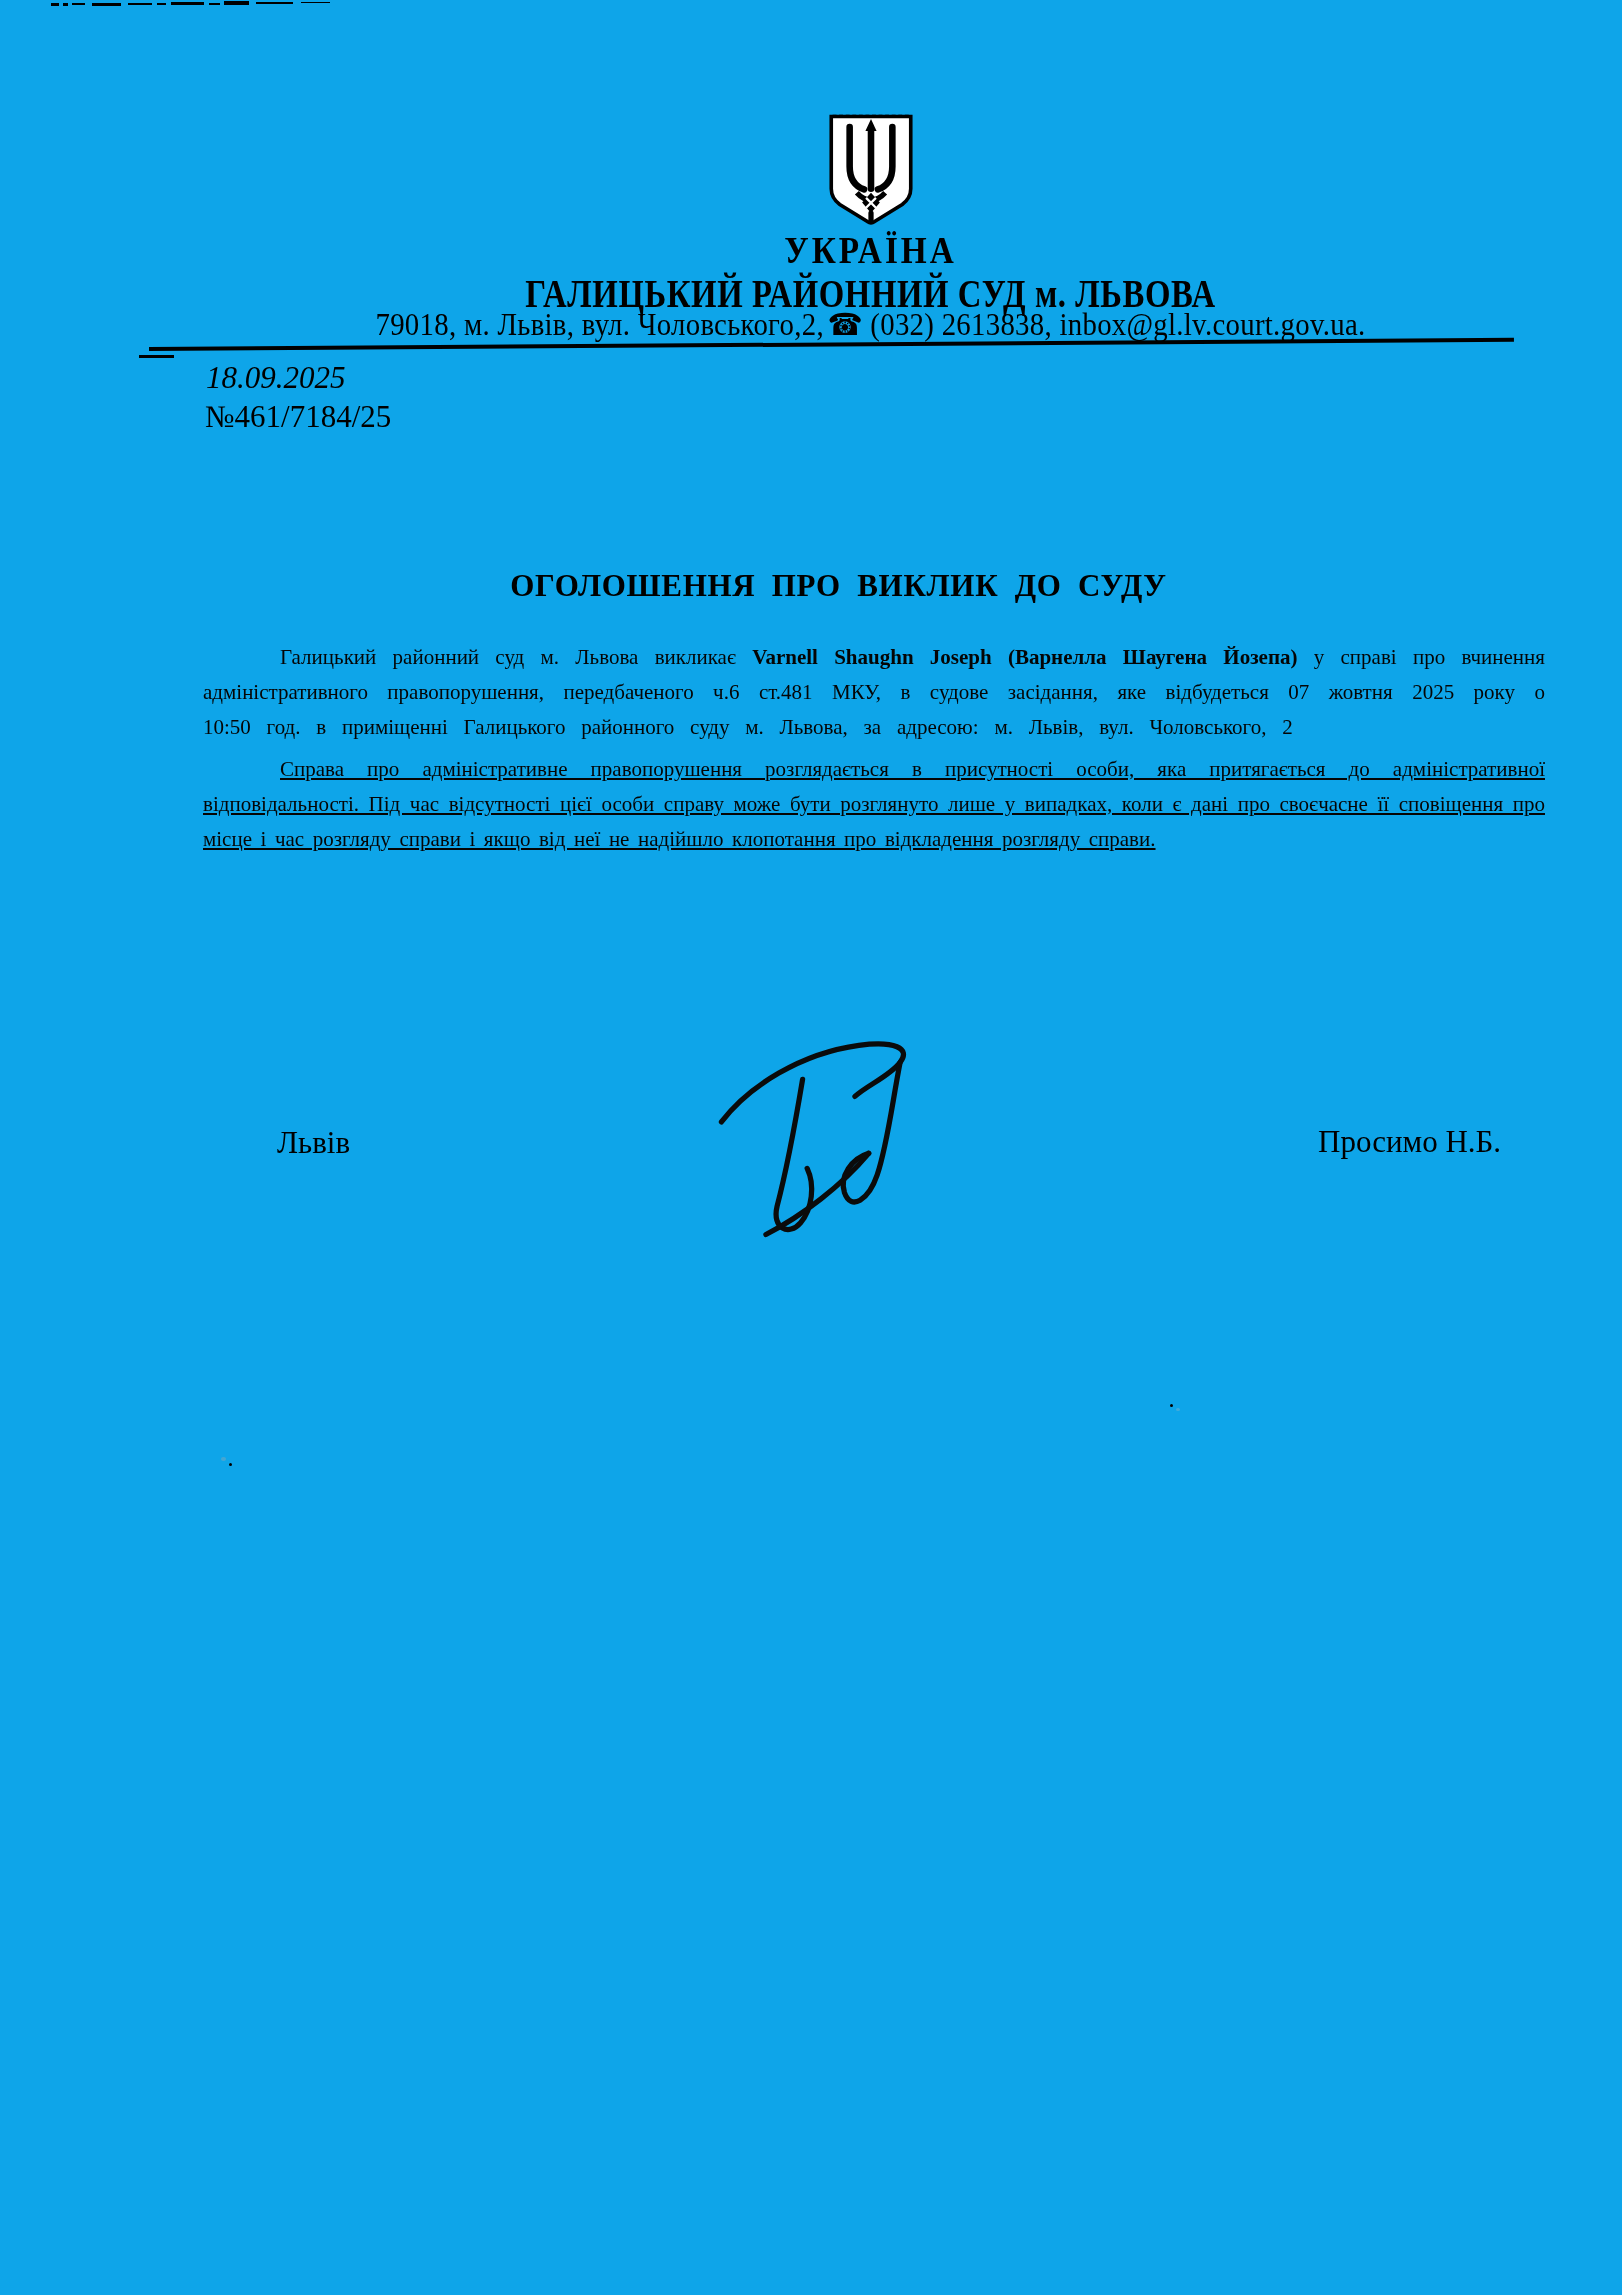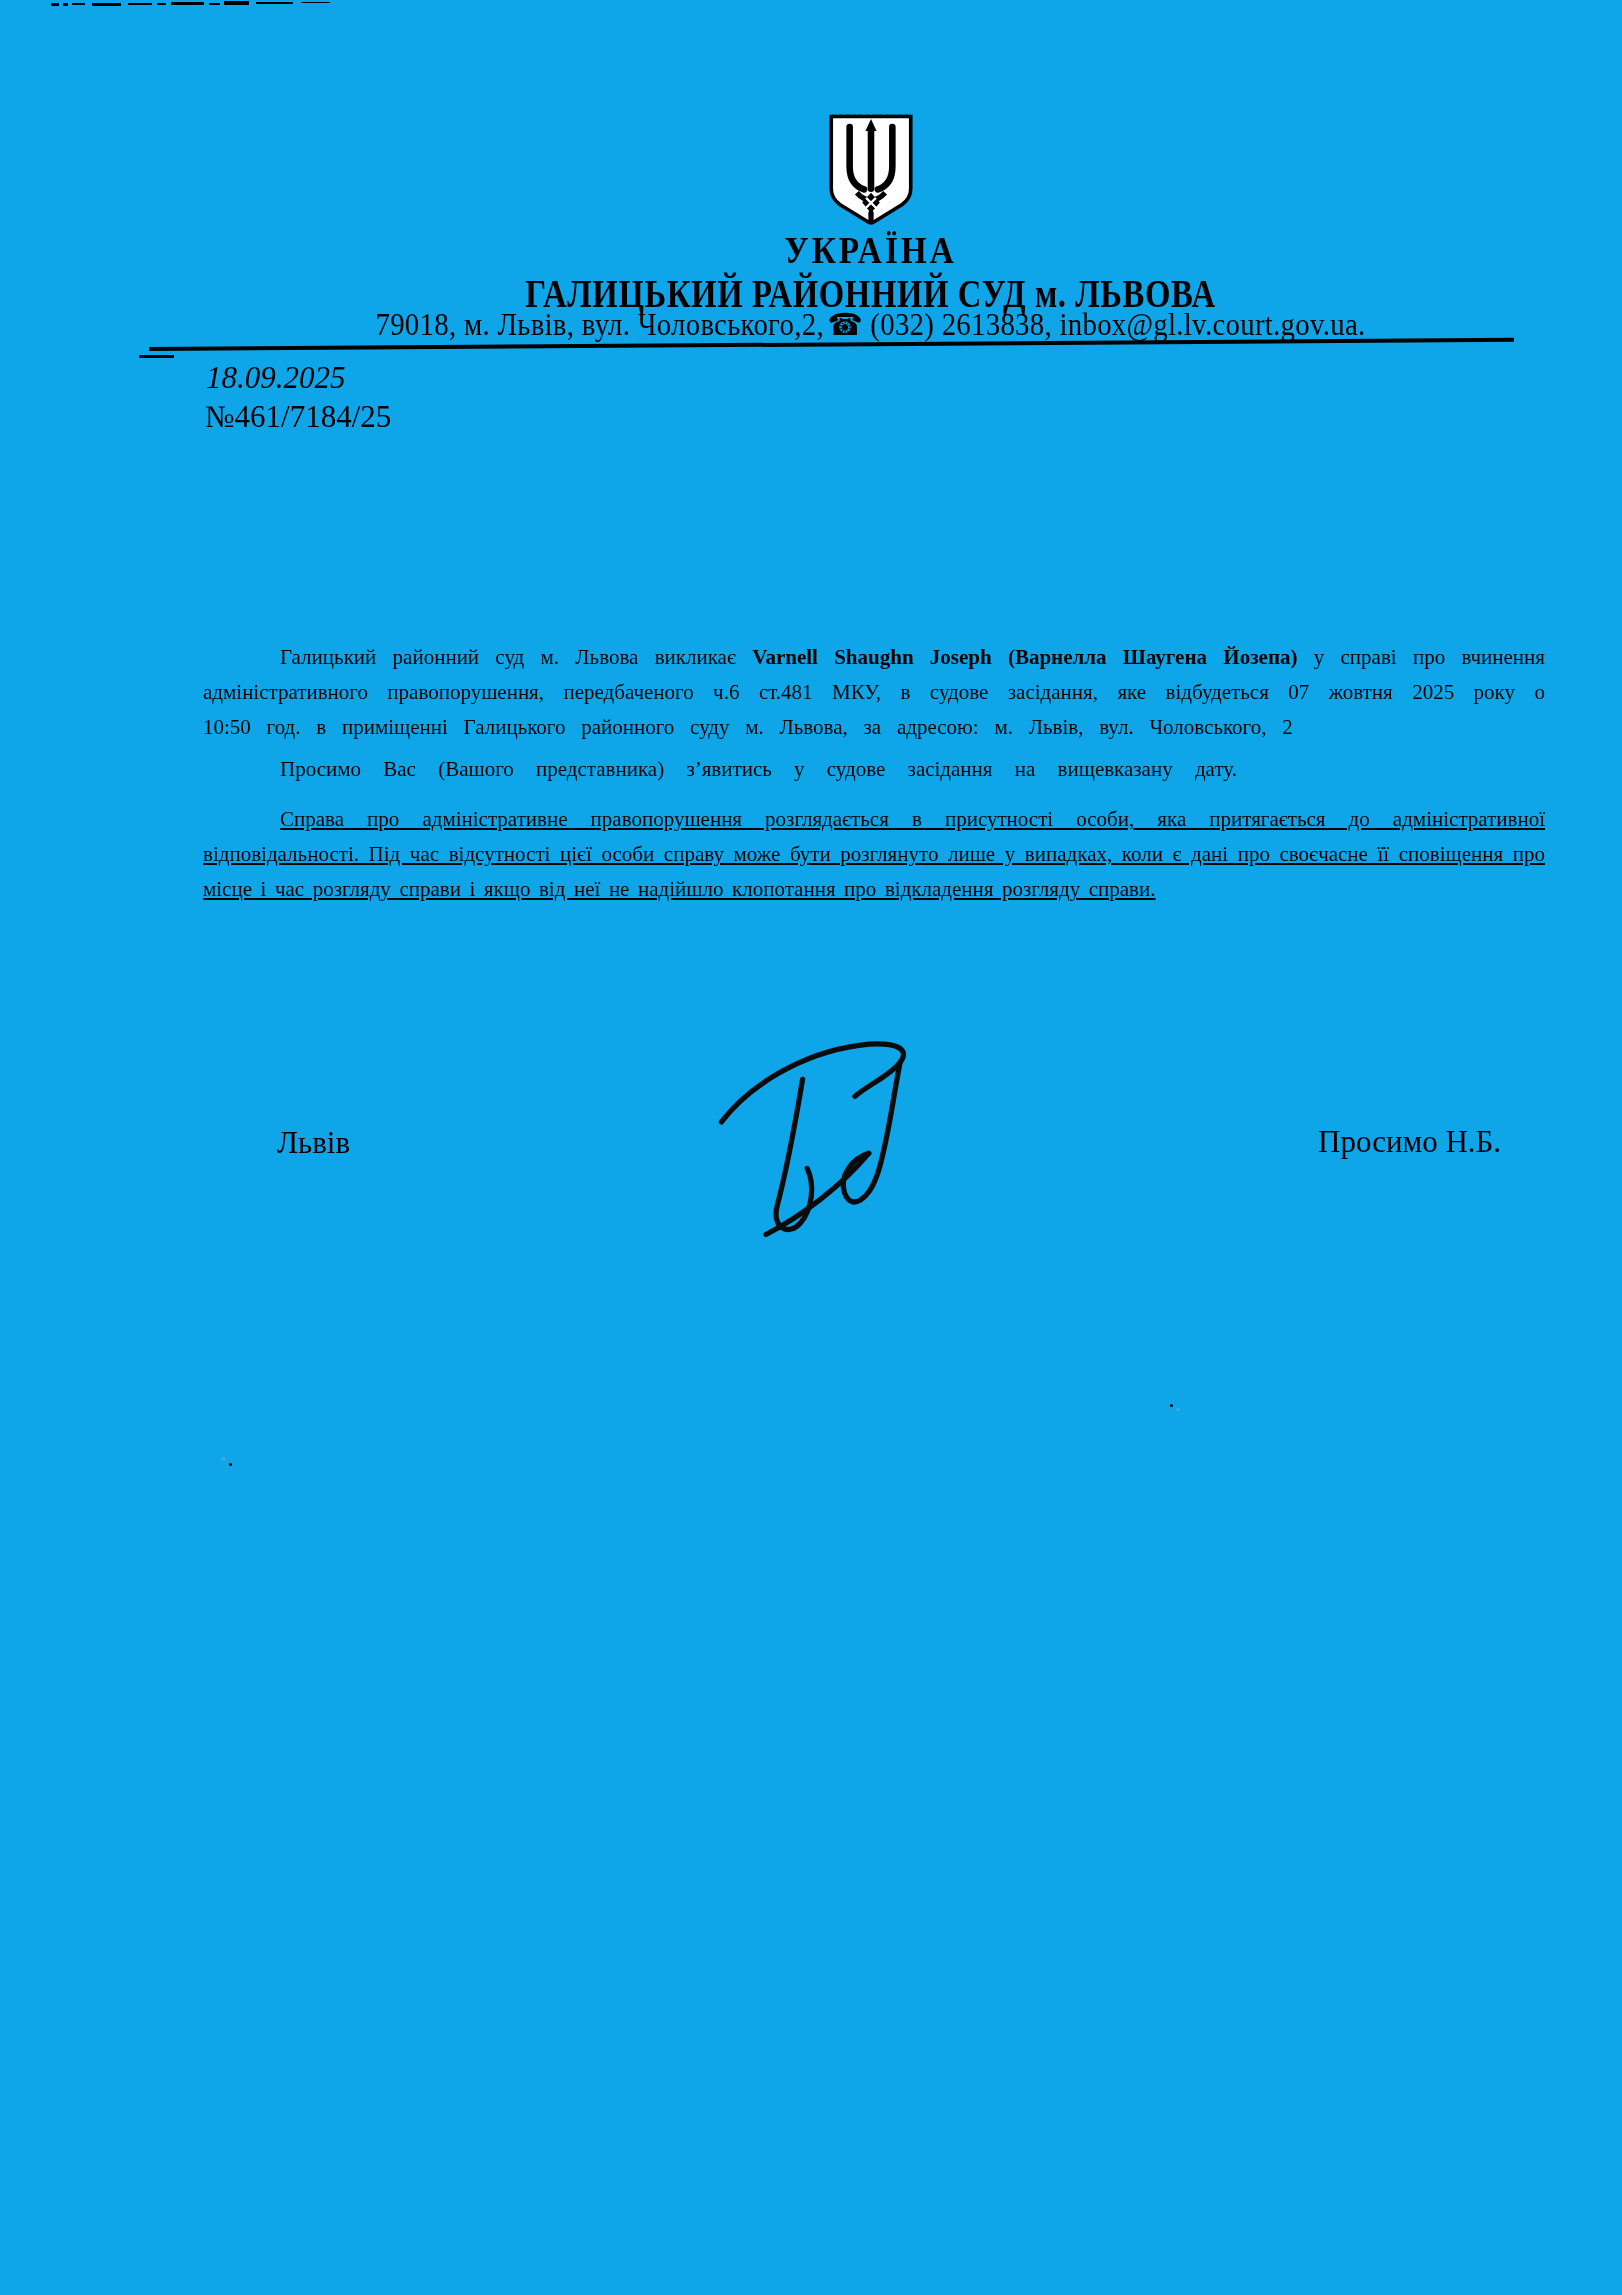--- a/index.html
+++ b/index.html
@@ -88,24 +88,24 @@
   <div class="header-center court-name">ГАЛИЦЬКИЙ РАЙОННИЙ СУД м. ЛЬВОВА</div>
 
   <div class="header-center address"><span>79018,  м. Львів,  вул. Чоловського,2,</span><span class="phone">☎</span><span>(032) 2613838, inbox@gl.lv.court.gov.ua.</span></div>
 
   <div class="divider"></div>
   <div class="divider-stub"></div>
 
   <div class="meta-date">18.09.2025</div>
   <div class="meta-number">№461/7184/25</div>
 
+  <div class="doc-title">ОГОЛОШЕННЯ ПРО ВИКЛИК ДО СУДУ</div>
 
   <div class="body-block">
     <p class="par p1"><span>Галицький районний суд м. Львова викликає </span><b>Varnell Shaughn Joseph (Варнелла Шаугена Йозепа)</b><span> у справі про вчинення адміністративного правопорушення, передбаченого ч.6 ст.481 МКУ, в судове засідання, яке відбудеться 07 жовтня 2025 року о 10:50 год. в приміщенні Галицького районного суду м. Львова, за адресою: м. Львів, вул. Чоловського, 2</span></p>
-    <p class="par p2">Просимо Вас (Вашого представника) з’явитись у судове засідання на вищевказану дату.</p>
     <p class="par p3">Справа про адміністративне правопорушення розглядається в присутності особи, яка притягається до адміністративної відповідальності. Під час відсутності цієї особи справу може бути розглянуто лише у випадках, коли є дані про своєчасне її сповіщення про місце і час розгляду справи і якщо від неї не надійшло клопотання про відкладення розгляду справи.</p>
   </div>
 
   <div class="judge-role">Львів</div>
 
   <svg class="signature" viewBox="0 0 400 330" aria-hidden="true">
     <g stroke="#0b0b0b" fill="none" stroke-width="8" stroke-linecap="round">
       <path d="M28,145 C70,90 150,40 238,28 C292,21 318,32 301,54 C285,75 252,88 232,106"></path>
       <path d="M301,54 C288,122 281,182 266,226 C253,264 226,282 216,253 C208,228 227,201 253,193"></path>
       <path d="M152,80 C140,152 124,232 113,274 C105,308 131,320 149,299 C167,278 171,241 159,216"></path>

